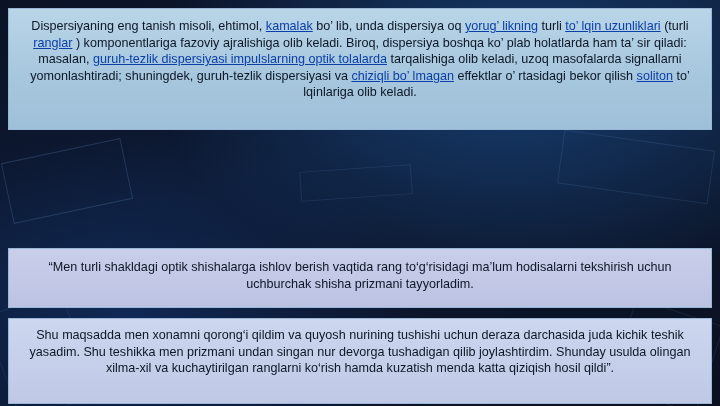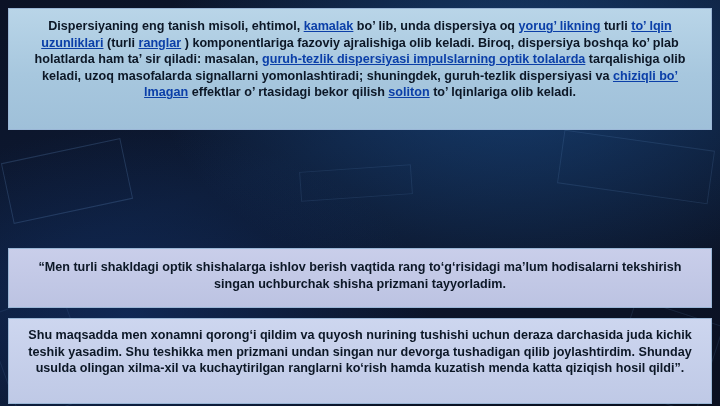--- a/index.html
+++ b/index.html
@@ -34,21 +34,20 @@
   .deco.d4 { left: 620px; top: 310px; width: 90px; height: 90px; transform: rotate(18deg); border-color: rgba(120,170,230,0.12); }
   .deco.d5 { left: 0px;  top: 300px; width: 80px; height: 110px; transform: rotate(-20deg); border-color: rgba(120,170,230,0.10); }
 
   .box {
     position: absolute;
     box-sizing: border-box;
     border: 1px solid #9ab6d6;
     color: #0c1726;
     text-align: center;
     line-height: 1.32;
-    font-weight: bold;
   }
   .box-1 {
     left: 8px; top: 8px; width: 704px; height: 122px;
     background: linear-gradient(180deg, #b9d5e8 0%, #a7c7de 55%, #9fc0d9 100%);
     padding: 9px 12px 6px 12px;
     font-size: 12.6px;
   }
   .box-2 {
     left: 8px; top: 190px; width: 704px; height: 38px;
     background: linear-gradient(180deg, #c7cde4 0%, #b9c1dc 100%);
@@ -83,19 +82,19 @@
   <div class="deco d3"></div>
   <div class="deco d4"></div>
   <div class="deco d5"></div>
 
   <div class="box box-1">
     <p class="p" id="rich-paragraph"><span>Dispersiyaning eng tanish misoli, ehtimol, </span><span class="lnk" style="color: rgb(11, 63, 168);">kamalak</span><span> bo’ lib, unda dispersiya oq </span><span class="lnk" style="color: rgb(11, 63, 168);">yorug’ likning</span><span> turli </span><span class="lnk" style="color: rgb(11, 63, 168);">to’ lqin uzunliklari</span><span> (turli </span><span class="lnk" style="color: rgb(11, 63, 168);">ranglar</span><span> ) komponentlariga fazoviy ajralishiga olib keladi. Biroq, dispersiya boshqa ko’ plab holatlarda ham ta’ sir qiladi: masalan, </span><span class="lnk" style="color: rgb(11, 63, 168);">guruh-tezlik dispersiyasi impulslarning optik tolalarda</span><span> tarqalishiga olib keladi, uzoq masofalarda signallarni yomonlashtiradi; shuningdek, guruh-tezlik dispersiyasi va </span><span class="lnk" style="color: rgb(11, 63, 168);">chiziqli bo’ lmagan</span><span> effektlar o’ rtasidagi bekor qilish </span><span class="lnk" style="color: rgb(11, 63, 168);">soliton</span><span> to’ lqinlariga olib keladi.</span></p>
   </div>
 
 
   <div class="box box-3">
-    <p class="p">“Men turli shakldagi optik shishalarga ishlov berish vaqtida rang to‘g‘risidagi ma’lum hodisalarni tekshirish singan uchburchak shisha prizmani tayyorladim.</p>
+    <p class="p">“Men turli shakldagi optik shishalarga ishlov berish vaqtida rang to‘g‘risidagi ma’lum hodisalarni tekshirish uchun uchburchak shisha prizmani tayyorladim.</p>
   </div>
 
   <div class="box box-4">
     <p class="p">Shu maqsadda men xonamni qorong‘i qildim va quyosh nurining tushishi uchun deraza darchasida juda kichik teshik yasadim. Shu teshikka men prizmani undan singan nur devorga tushadigan qilib joylashtirdim. Shunday usulda olingan xilma-xil va kuchaytirilgan ranglarni ko‘rish hamda kuzatish menda katta qiziqish hosil qildi”.</p>
   </div>
 </div>
 
 </body></html>

